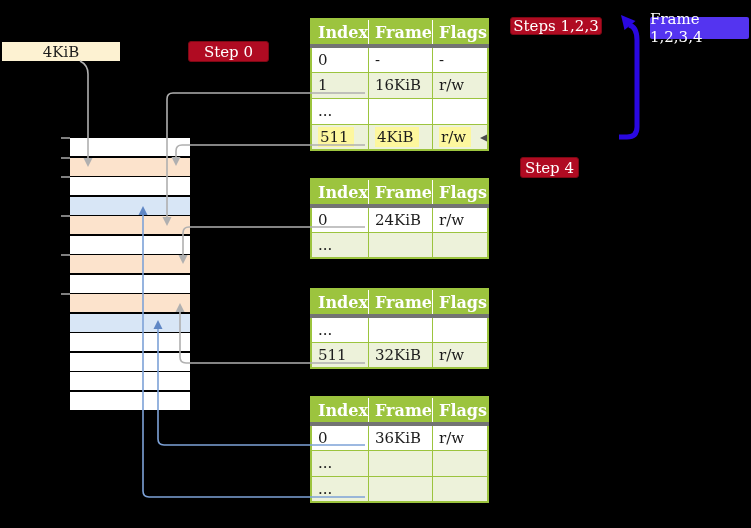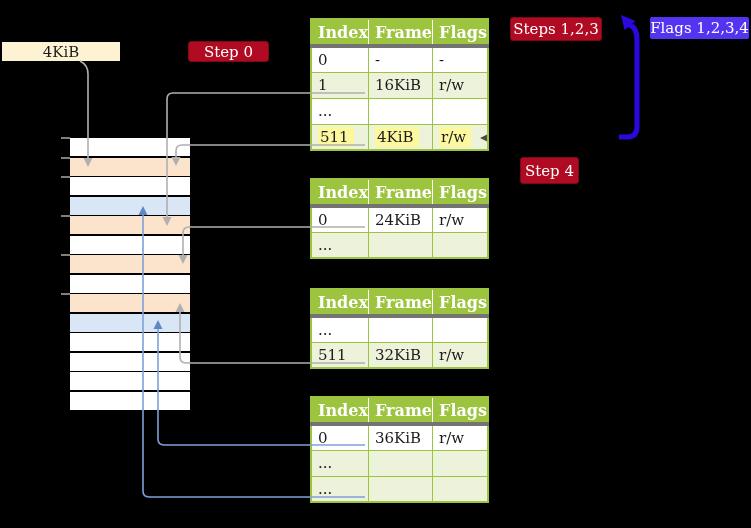--- a/index.html
+++ b/index.html
@@ -22,33 +22,33 @@
   .dtable th:first-child{border-left:none;}
   .dtable td{height:26px;font-size:15px;color:#1c1c1c;border:1px solid var(--green);}
   .dtable tbody tr.alt td{background:var(--alt);}
   .dtable .c1{width:57px;} .dtable .c2{width:58px;} .dtable .c3{width:53px;}
   .hl{background:var(--hl);padding:1px 5px 1px 2px;}
   
   .plabel{position:absolute;display:flex;align-items:center;justify-content:center;font-size:15px;box-sizing:border-box;}
   .size-label{left:2px;top:42px;width:118px;height:19px;background:var(--cream);color:#1c1c1c;}
   .steplabel{background:var(--crimson);color:#ffffff;border:1px solid #7d0814;border-radius:3px;}
   .step0{left:188px;top:41px;width:81px;height:21px;}
-  .steps123{left:510px;top:17px;width:92px;height:24px;}
-  .step4{left:520px;top:157px;width:59px;height:27px;}
+  .steps123{left:510px;top:17px;width:92px;height:18px;}
+  .step4{left:520px;top:157px;width:59px;height:21px;}
   .steps1234{left:650px;top:17px;width:99px;height:22px;background:var(--blueLabel);color:#ffffff;border-radius:2px;}
   
   .overlay{position:absolute;left:0;top:0;width:751px;height:528px;pointer-events:none;z-index:5;}
 </style>
 </head>
 <body>
 
 <div class="plabel size-label">4KiB</div>
 <div class="plabel steplabel step0">Step 0</div>
 <div class="plabel steplabel steps123">Steps 1,2,3</div>
-<div class="plabel steps1234">Flags 1,2,3,4</div>
+<div class="plabel steps1234">Frame 1,2,3,4</div>
 <div class="plabel steplabel step4">Step 4</div>
 
 <div class="memcol" id="memcol">
     <div class="memrow" style="background: rgb(255, 255, 255);"></div>
     <div class="memrow" style="background: rgb(252, 227, 204);"></div>
     <div class="memrow" style="background: rgb(255, 255, 255);"></div>
     <div class="memrow" style="background: rgb(216, 230, 246);"></div>
     <div class="memrow" style="background: rgb(252, 227, 204);"></div>
     <div class="memrow" style="background: rgb(255, 255, 255);"></div>
     <div class="memrow" style="background: rgb(252, 227, 204);"></div>

